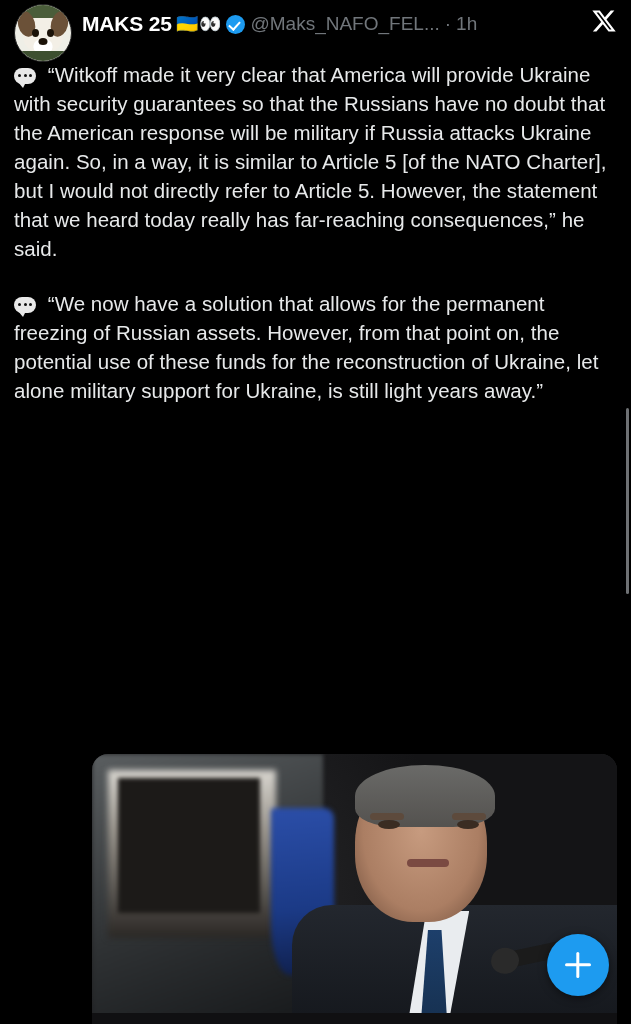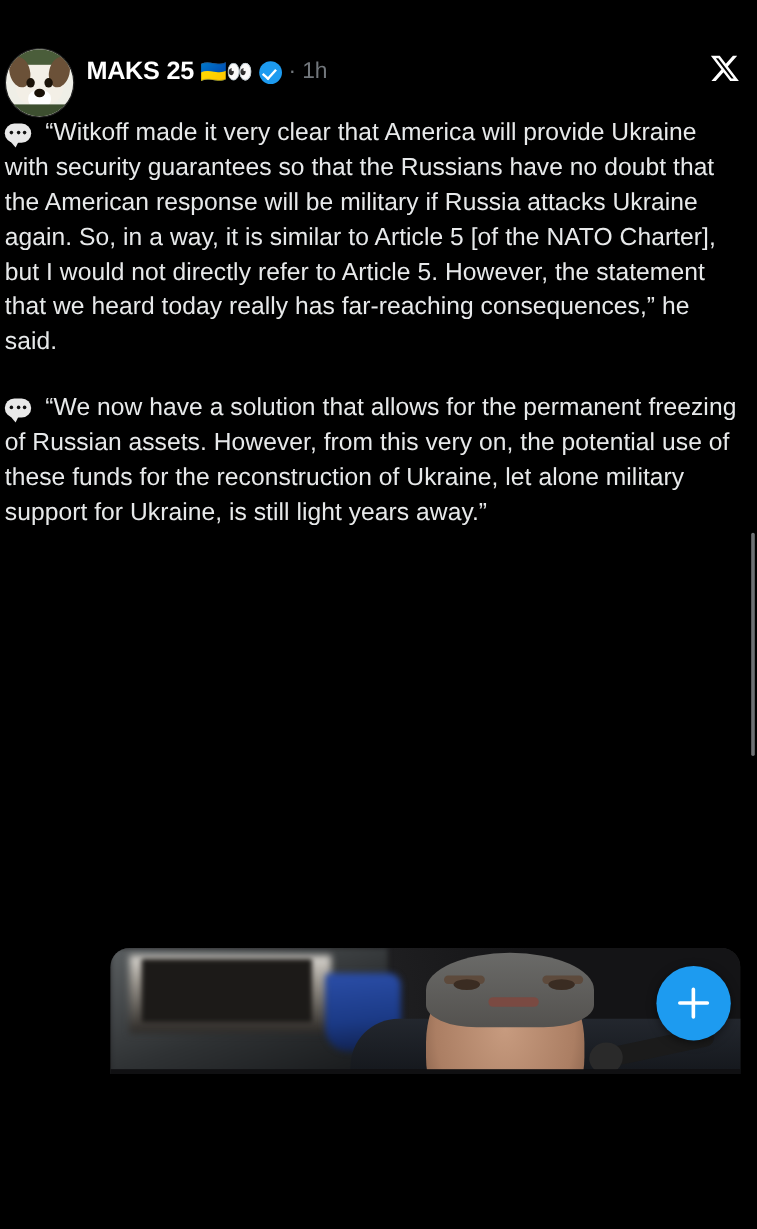--- a/index.html
+++ b/index.html
@@ -11,24 +11,23 @@
   }
   body {
     font-family: "Liberation Sans", sans-serif;
     color: #e7e9ea;
     position: relative;
   }
 
   .tweet {
     position: relative;
     width: 631px;
-    height: 859px;
+    height: 1024px;
     background: #000;
-    padding: 6px 14px 0 4px;
-    margin-top: 36px;
+    padding: 6px 14px 0 14px;
   }
 
   
   .header {
     display: flex;
     align-items: flex-start;
     gap: 10px;
     height: 48px;
   }
   .avatar {
@@ -390,20 +389,21 @@
       <div class="av-eye r"></div>
       <div class="av-snout"></div>
       <div class="av-nose"></div>
       <div class="av-body"></div>
     </div>
 
     <div class="namerow">
       <span class="display-name">MAKS 25</span>
       <span class="name-emoji">🇺🇦👀</span>
       <span class="verified"></span>
+      <span class="handle">@Maks_NAFO_FEL...</span>
       <span class="dot-sep">·</span>
       <span class="timestamp">1h</span>
     </div>
 
     <span class="x-logo">
       <svg viewBox="0 0 24 24" width="26" height="26" aria-hidden="true">
         <path fill="currentColor" d="M18.244 2.25h3.308l-7.227 8.26 8.502 11.24H16.17l-5.214-6.817L4.99 21.75H1.68l7.73-8.835L1.254 2.25H8.08l4.713 6.231zm-1.161 17.52h1.833L7.084 4.126H5.117z"></path>
       </svg>
     </span>
   </div>
@@ -411,21 +411,21 @@
   <div class="body">
 
 
     <div class="para">
       <span class="bubble"><i></i><i></i><i></i></span>
       <span>“Witkoff made it very clear that America will provide Ukraine with security guarantees so that the Russians have no doubt that the American response will be military if Russia attacks Ukraine again. So, in a way, it is similar to Article 5 [of the NATO Charter], but I would not directly refer to Article 5. However, the statement that we heard today really has far-reaching consequences,” he said.</span>
     </div>
 
     <div class="para">
       <span class="bubble"><i></i><i></i><i></i></span>
-      <span>“We now have a solution that allows for the permanent freezing of Russian assets. However, from this very on, the potential use of these funds for the reconstruction of Ukraine, let alone military support for Ukraine, is still light years away.”</span>
+      <span>“We now have a solution that allows for the permanent freezing of Russian assets. However, from that point on, the potential use of these funds for the reconstruction of Ukraine, let alone military support for Ukraine, is still light years away.”</span>
     </div>
 
   </div>
 
   <div class="media">
     <div class="photo">
       <div class="ph-wall"></div>
       <div class="ph-door"></div>
       <div class="ph-doorframe"></div>
       <div class="ph-flag"></div>

